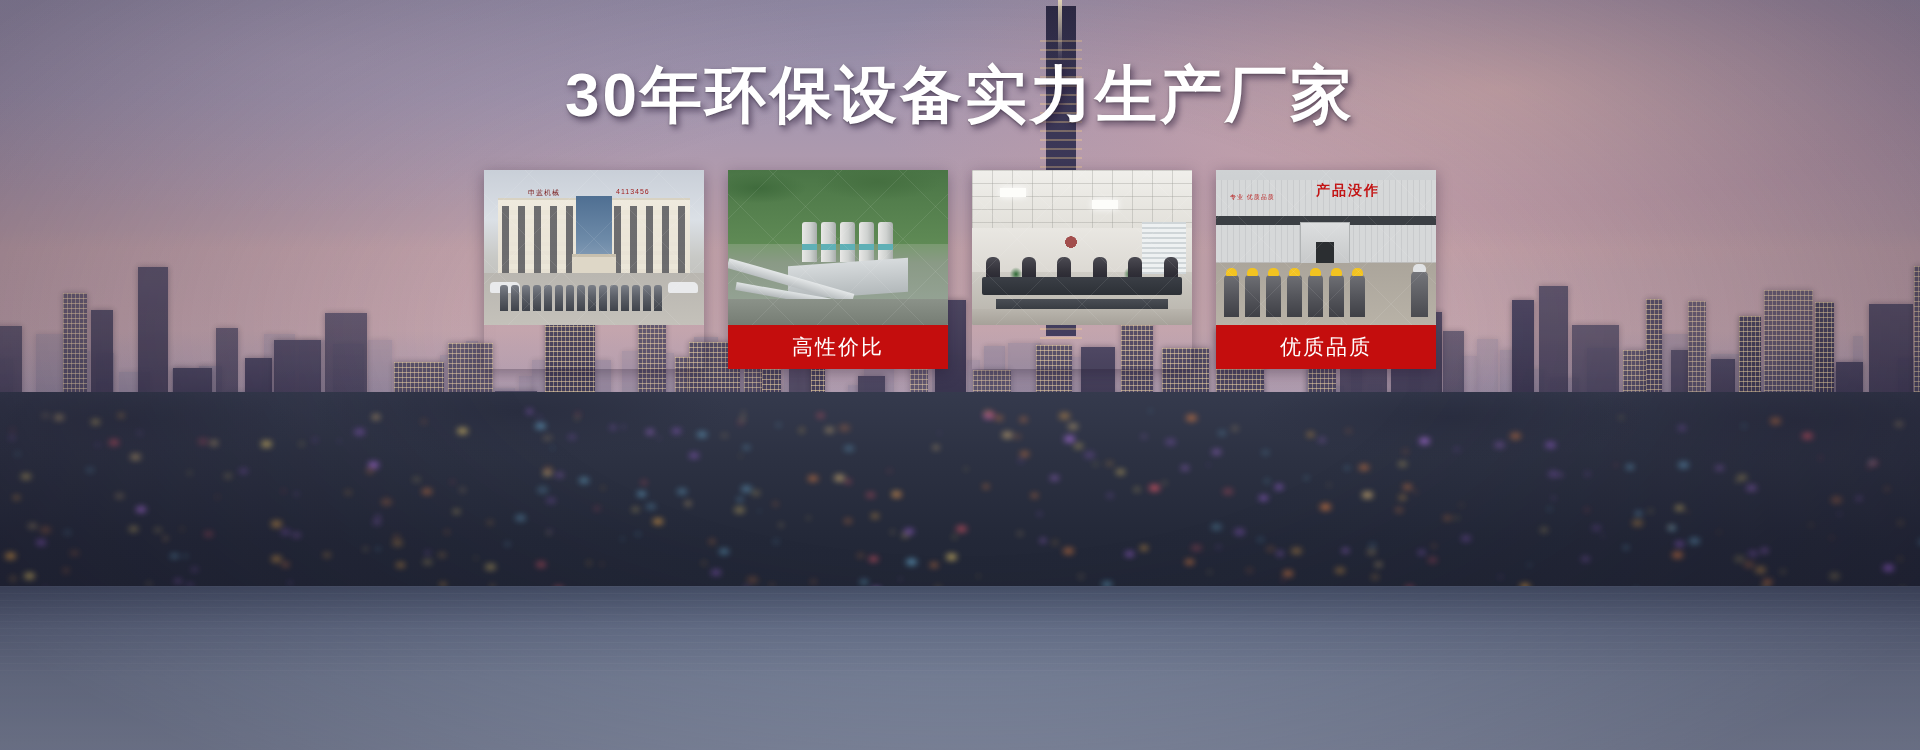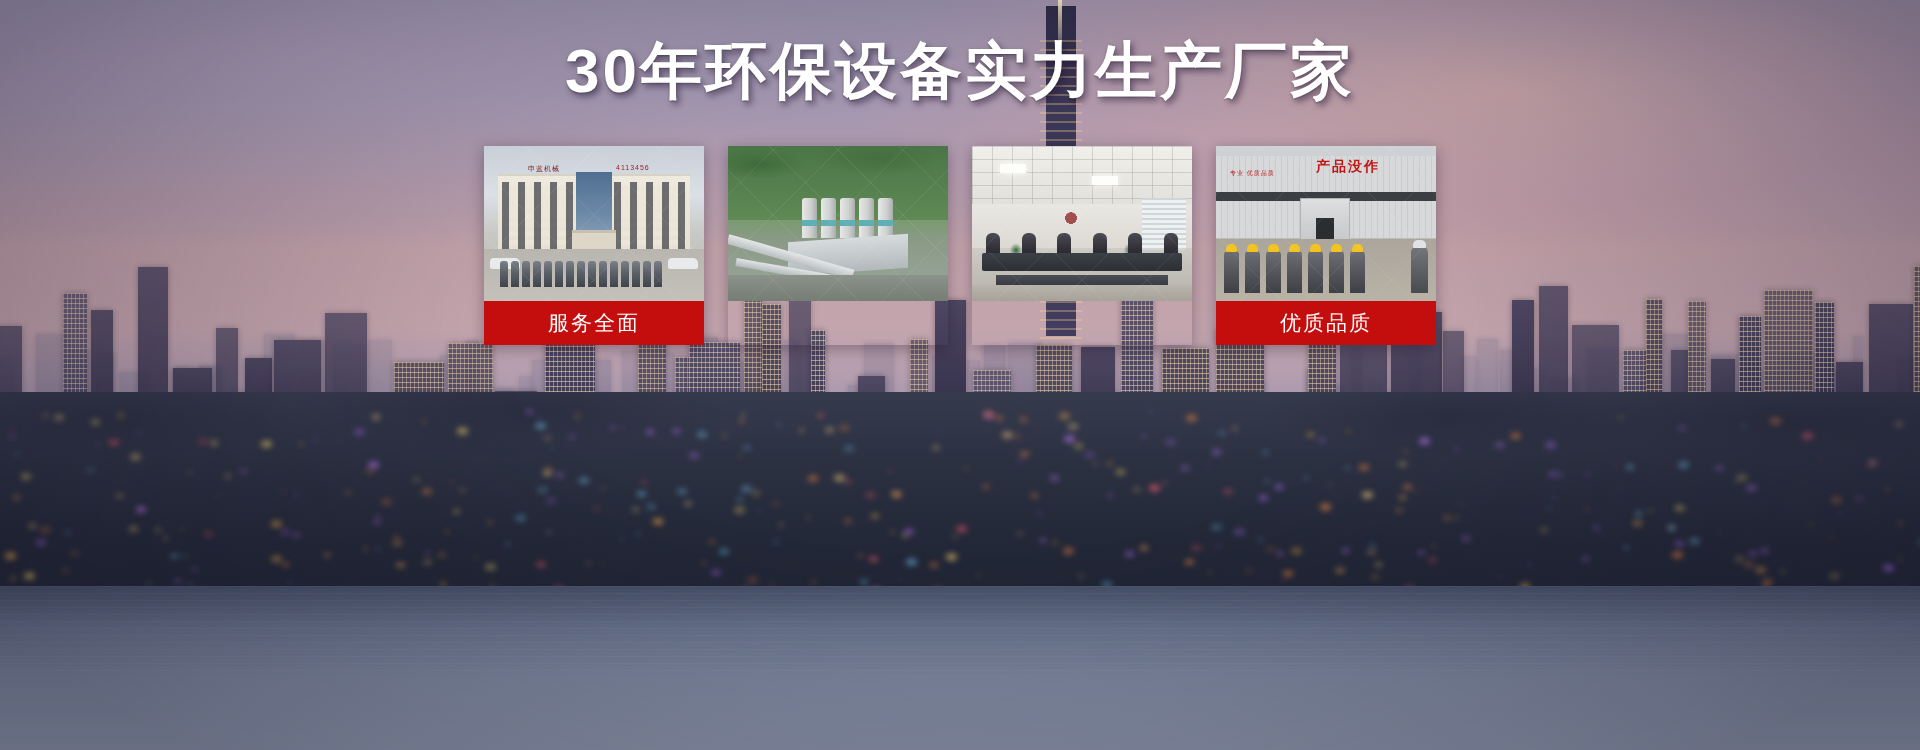--- a/index.html
+++ b/index.html
@@ -107,21 +107,21 @@
     pointer-events: none;
   }
 
   
   .content {
     position: absolute; inset: 0;
     display: flex; flex-direction: column; align-items: center;
   }
 
   .headline {
-    margin-top: 40px;
+    margin-top: 64px;
     font-size: 62px;
     font-weight: 700;
     letter-spacing: 3px;
     color: #ffffff;
     text-shadow: 3px 4px 6px rgba(40,25,55,0.55), 0 1px 2px rgba(0,0,0,0.35);
     white-space: nowrap;
     line-height: 1;
   }
 
   .subbanner {
@@ -767,41 +767,41 @@
                 <i></i>
                 <i></i>
                 <i></i>
                 <i></i>
                 <i></i>
                 <i></i>
             </div>
           </div>
           <div class="wm"></div>
         </div>
-        <div class="card-caption">服务全面</div>
       </div>
 
       <div class="card">
         <div class="card-photo">
           <div class="p2">
             <div class="p2-green"></div>
             <div class="p2-silos">
               <i></i>
                 <i></i>
                 <i></i>
                 <i></i>
                 <i></i>
             </div>
             <div class="p2-shed"></div>
             <div class="p2-conv"></div>
             <div class="p2-conv2"></div>
             <div class="p2-road"></div>
           </div>
           <div class="wm"></div>
         </div>
+        <div class="card-caption">高性价比</div>
       </div>
 
       <div class="card">
         <div class="card-photo">
           <div class="p3">
             <div class="p3-ceil"></div>
             <div class="p3-light" style="left:28px; top:18px;"></div>
             <div class="p3-light" style="left:120px; top:30px;"></div>
             <div class="p3-wall"></div>
             <div class="p3-logo"></div>

